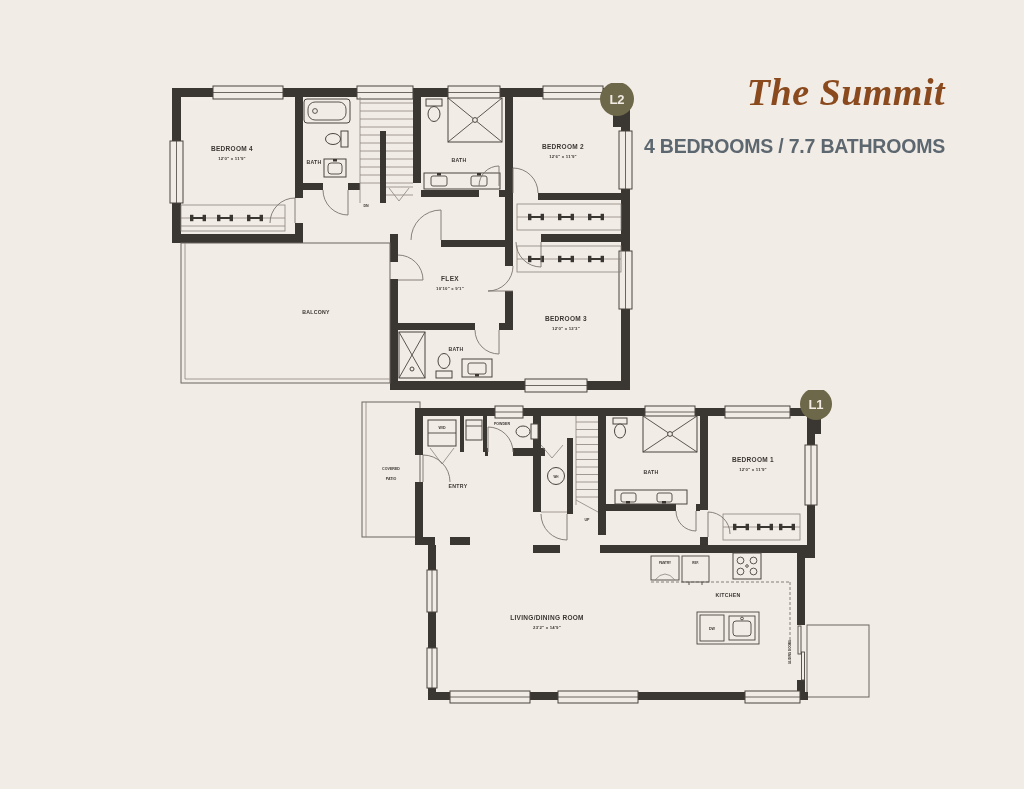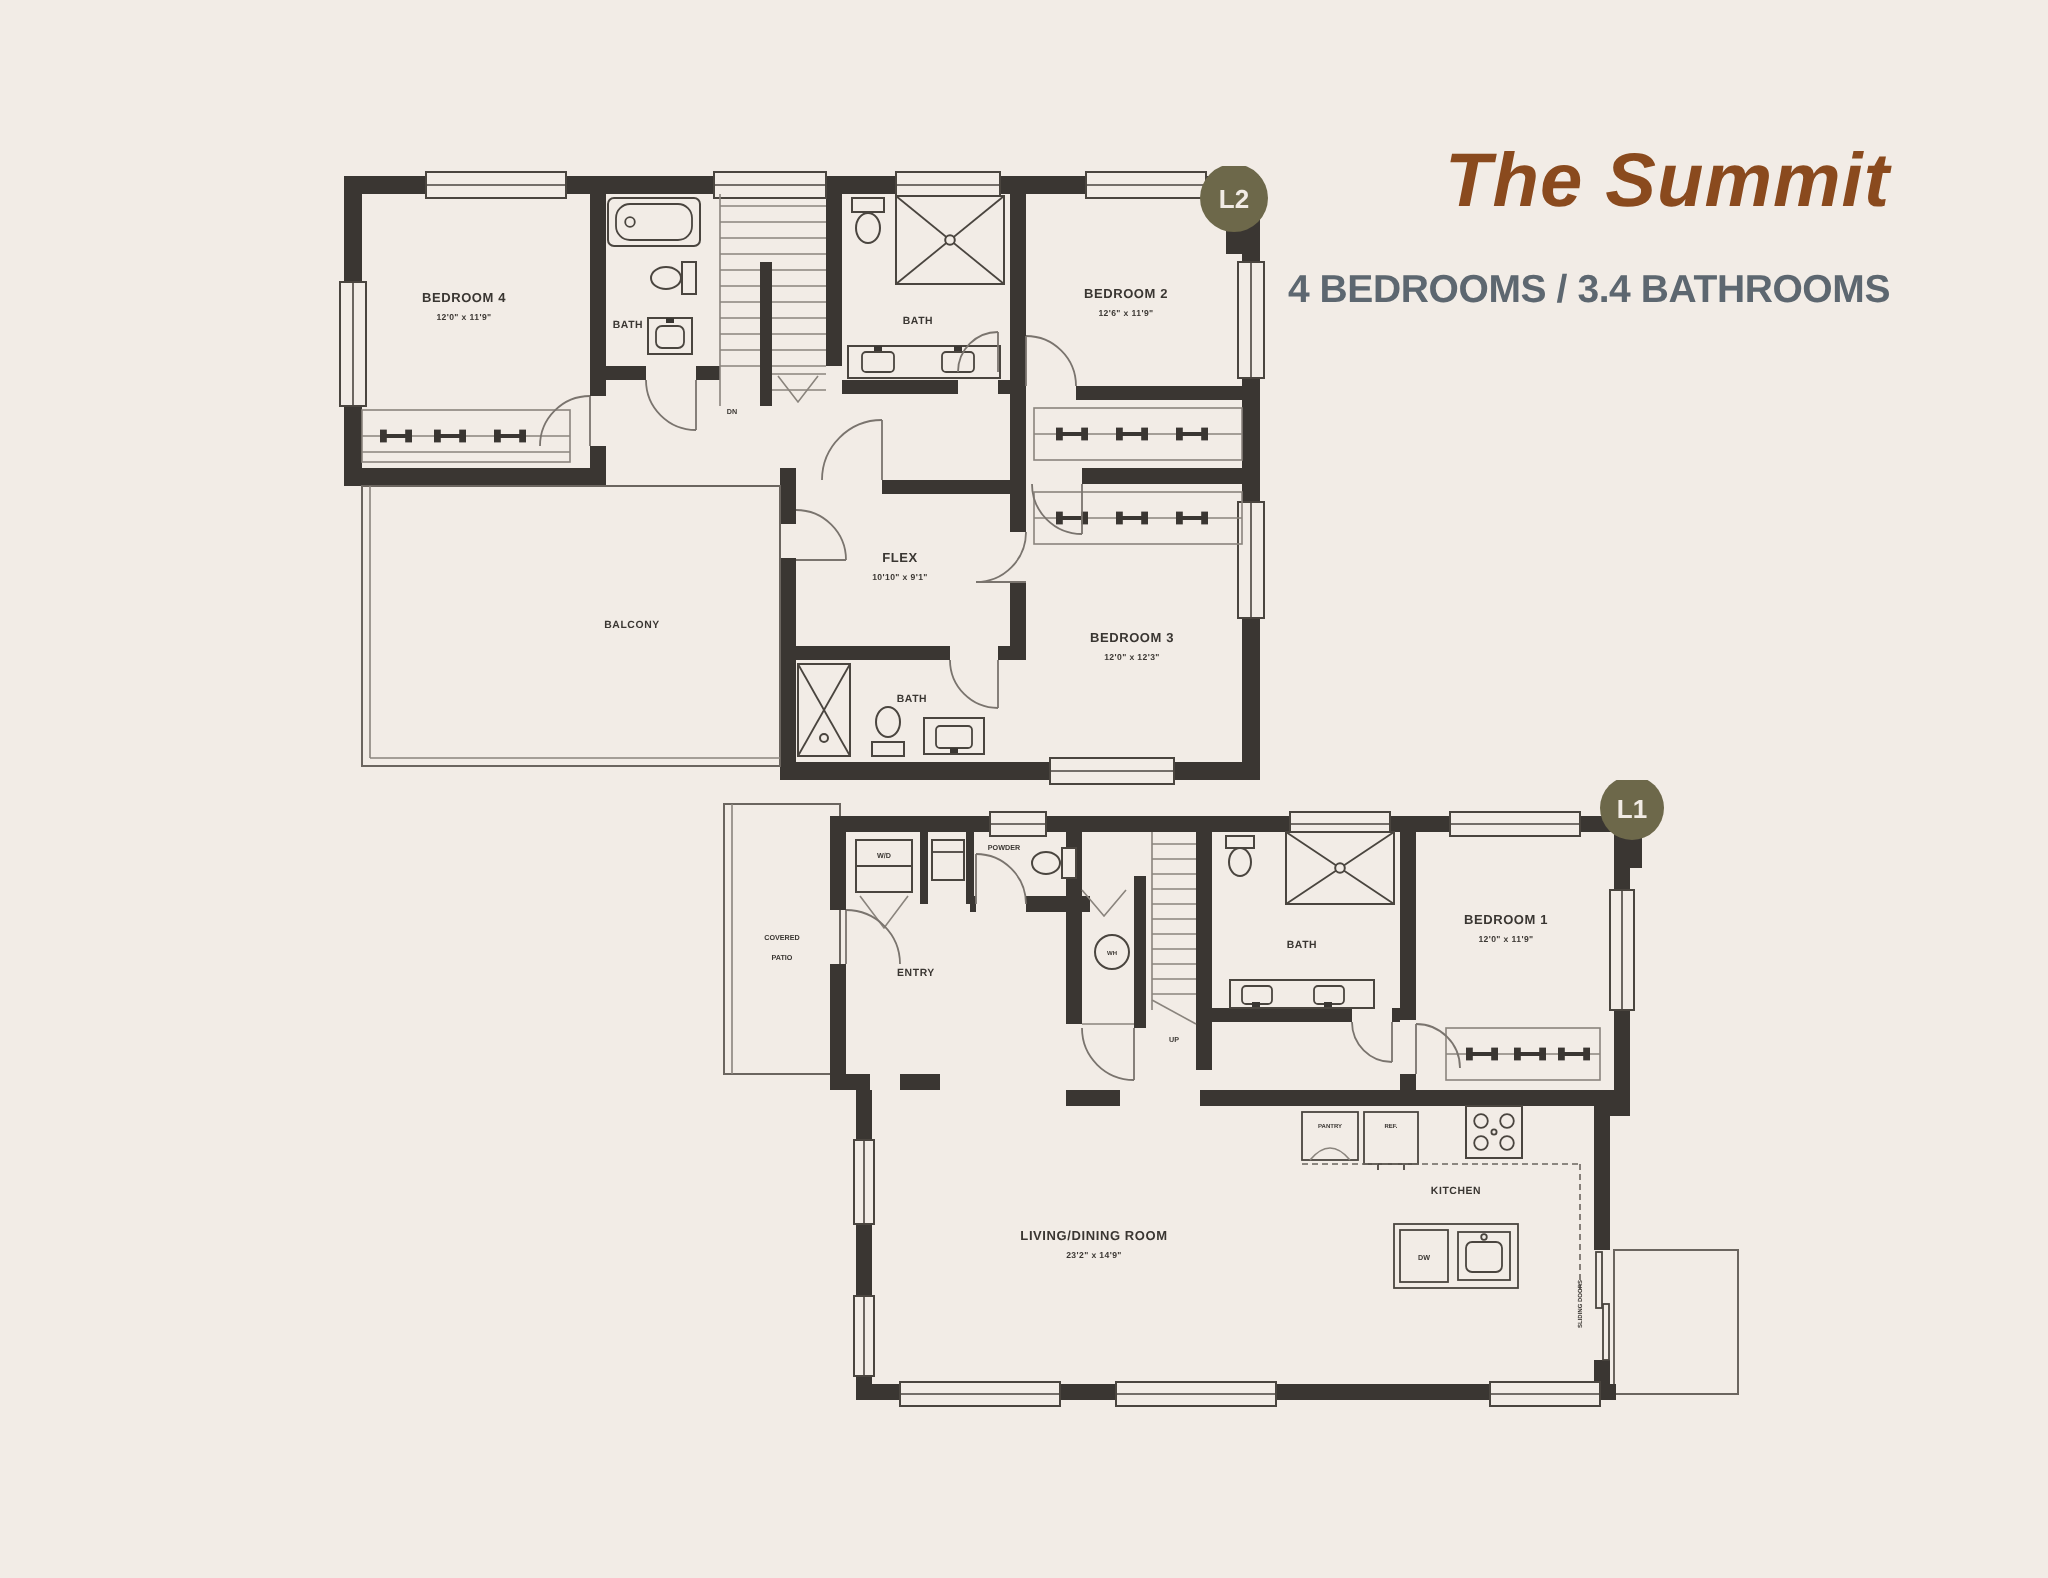--- a/index.html
+++ b/index.html
@@ -8,21 +8,21 @@
     background:#f2ece6;
     position:relative;
     overflow:hidden;
     font-family:"Liberation Sans",sans-serif;
   }
   .header{
     position:absolute;top:70px;right:79px;
     text-align:right;
   }
   .plan-title{
-    font-family:Liberation Sans, sans-serif;
+    font-family:Liberation Serif, serif;
     font-style:italic;
     font-weight:600;
     font-size:38px;
     color:#8a4a1e;
     margin:0 0 20px 0;
     letter-spacing:.5px;
   }
   .plan-subtitle{
     font-size:19.5px;
     font-weight:bold;
@@ -53,21 +53,21 @@
   .rtiny{font-size:3.6px;font-weight:bold;}
   .rmicro{font-size:3px;font-weight:bold;}
   .badge-text{font-size:13px;font-weight:bold;fill:#f1ebe4;}
 </style>
 </head>
 <body>
 
 <div class="header">
   <div class="plan-title">The Summit</div>
   <div class="plan-subtitle">
-    <div>4 BEDROOMS / 3.4 BATHROOMS</div>
+    <div>4 BEDROOMS / 7.7 BATHROOMS</div>
   </div>
 </div>
 
 <svg class="floorplan fp-l2" width="472" height="312" viewBox="0 0 472 312" xmlns="http://www.w3.org/2000/svg">
   <defs>
     <g id="hanger" class="hangerfill">
       <rect x="0" y="-3.2" width="3.4" height="6.4"></rect>
       <rect x="12.6" y="-3.2" width="3.4" height="6.4"></rect>
       <rect x="3" y="-1" width="10" height="2"></rect>
     </g>

